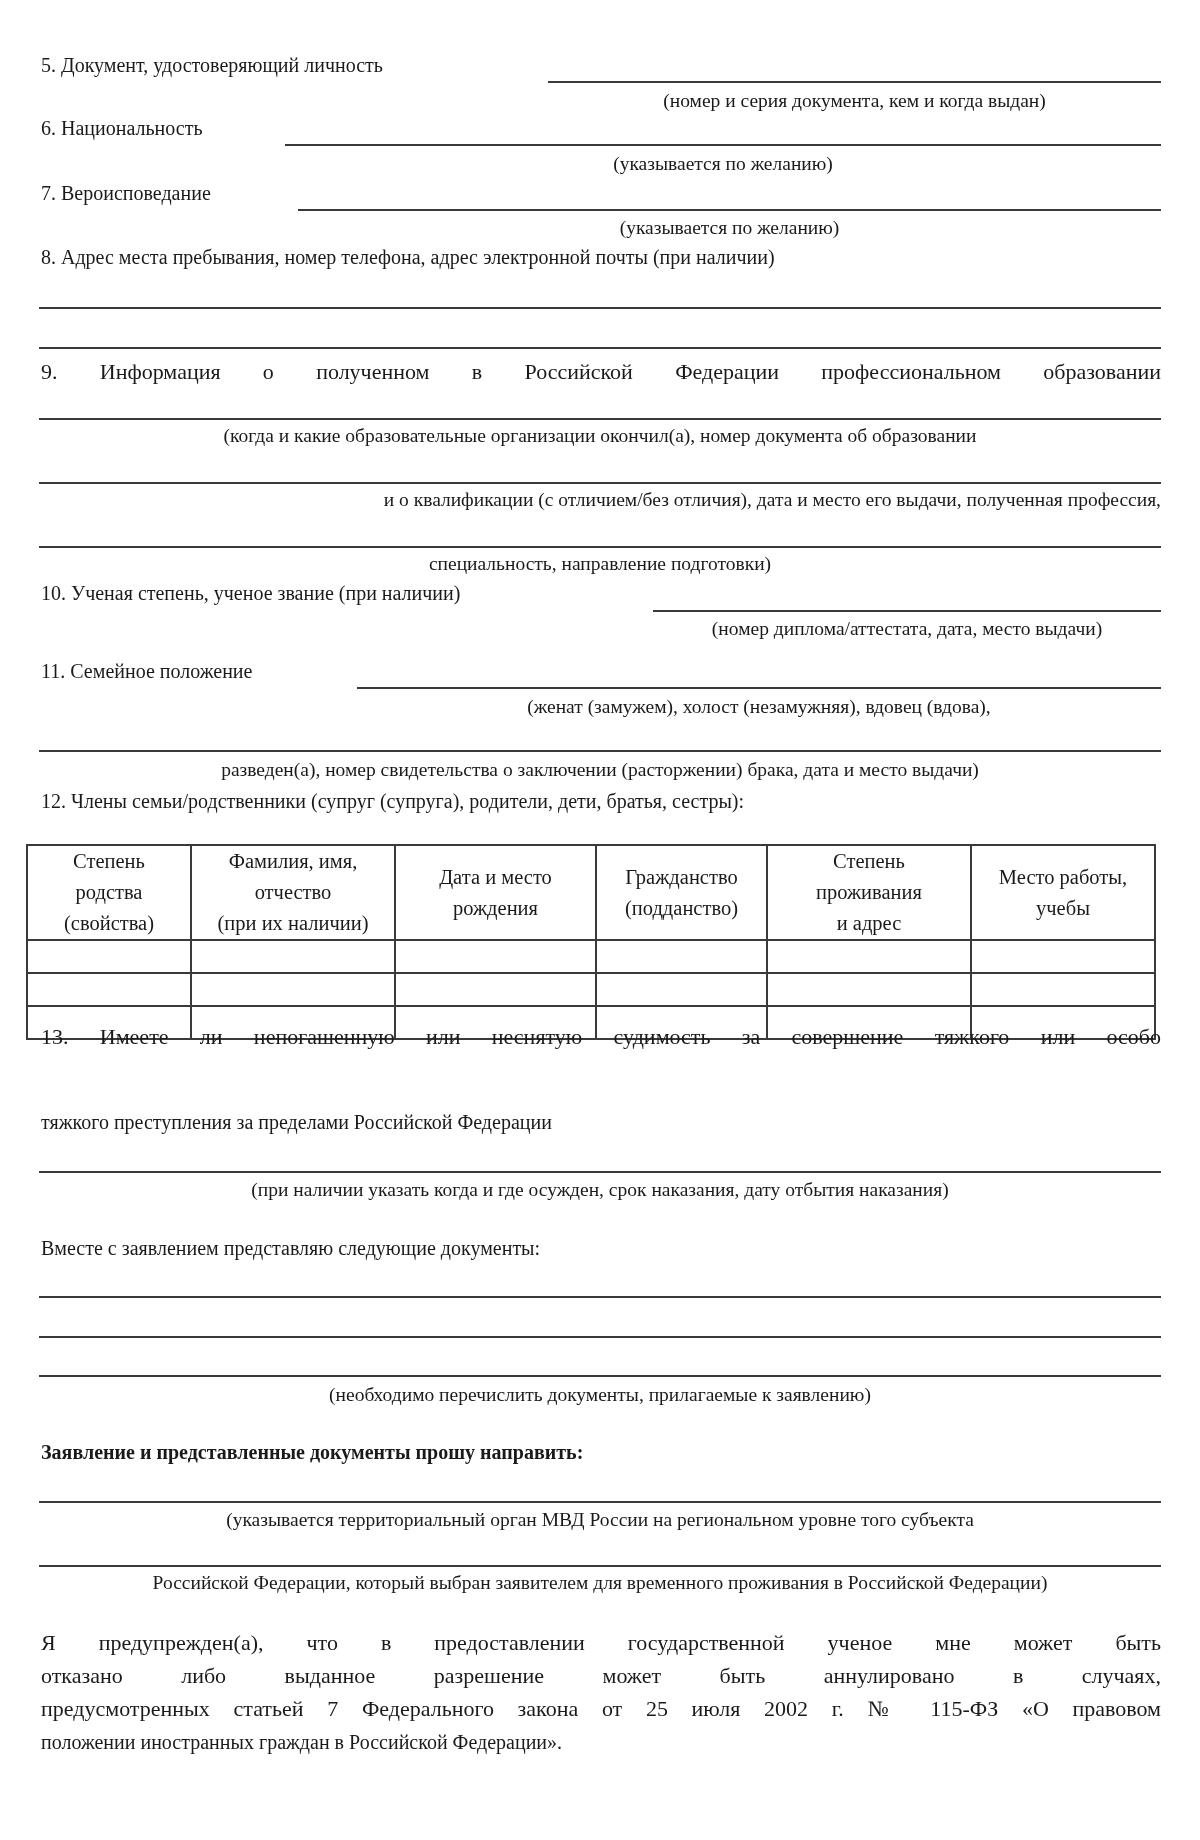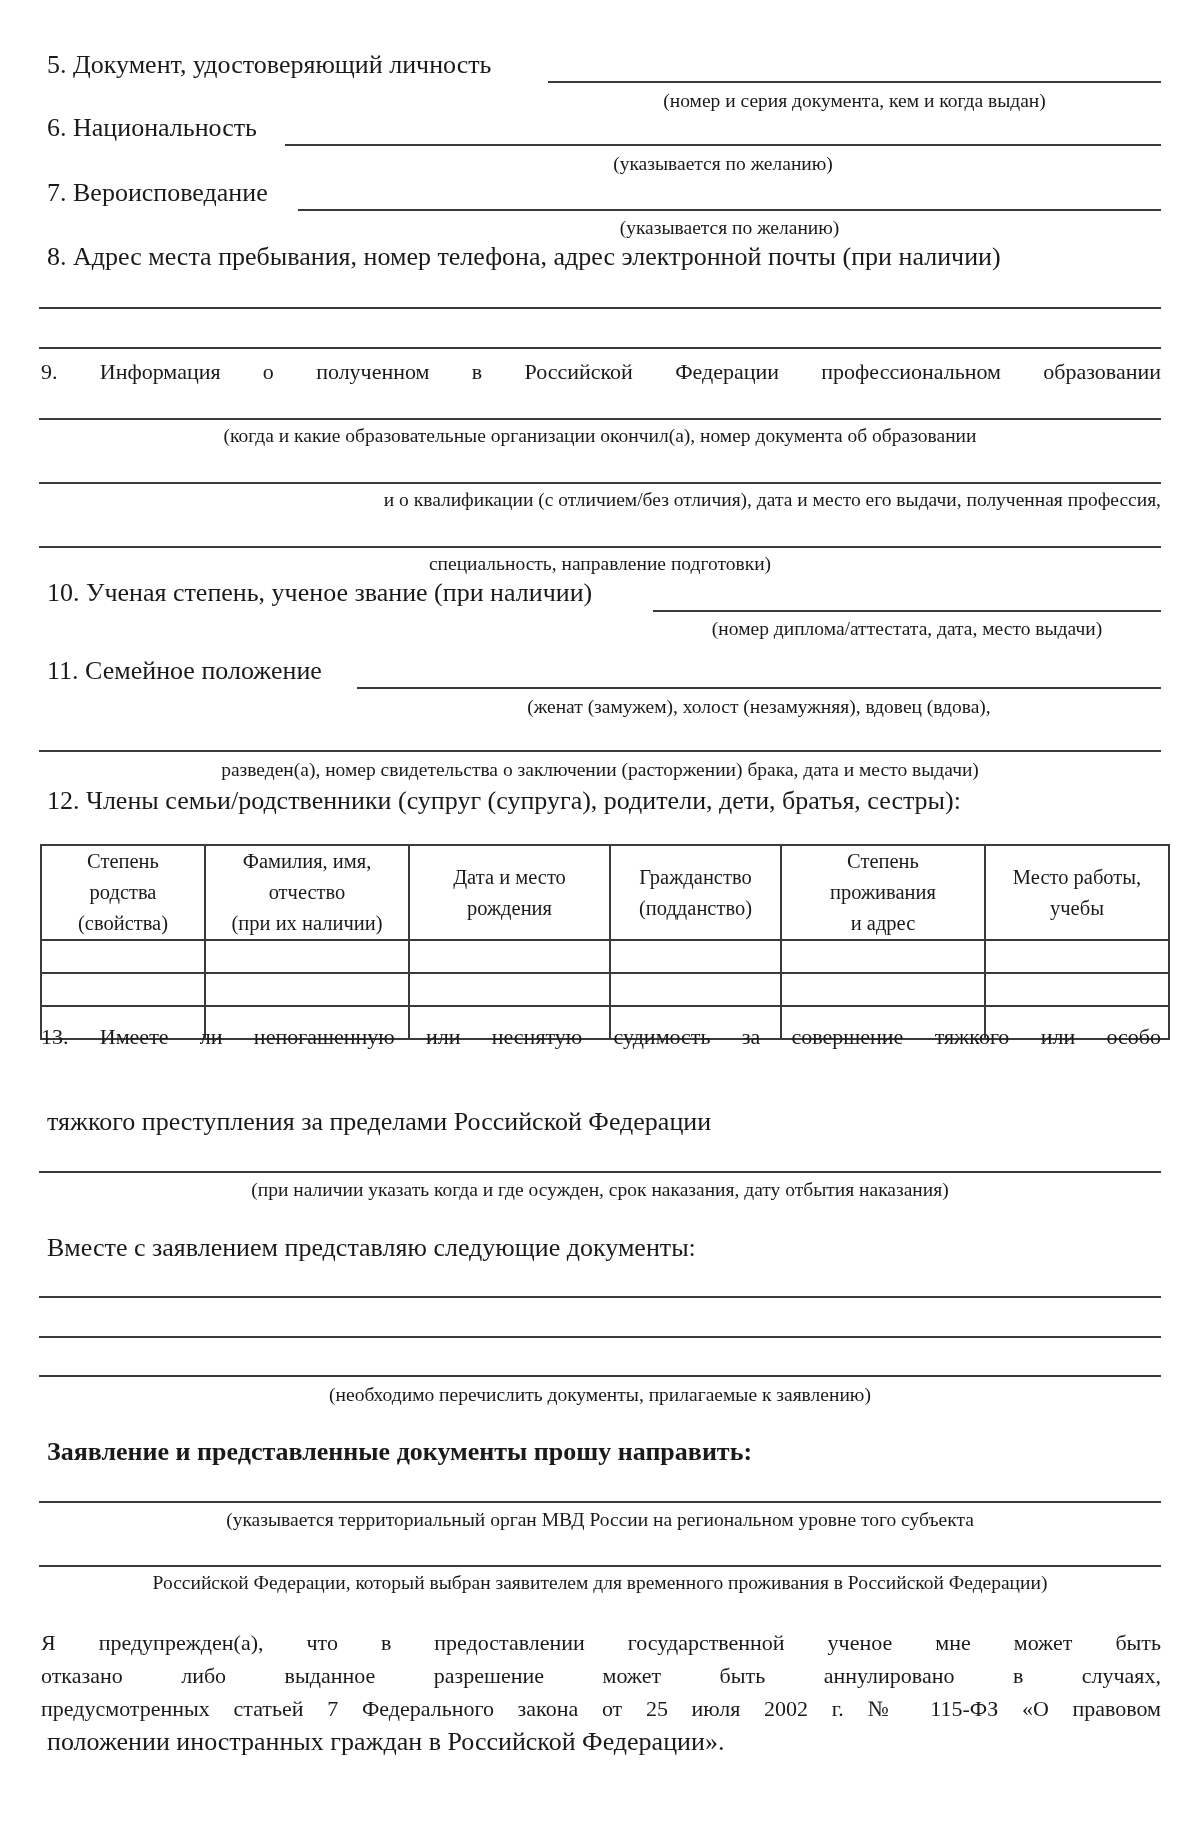--- a/index.html
+++ b/index.html
@@ -1,25 +1,25 @@
 <!DOCTYPE html>
 <html><head>
 <meta charset="utf-8">
 <style>
   html, body { margin:0; padding:0; background:#ffffff; }
   body { width:1200px; height:1840px; position:relative; overflow:hidden;
          font-family:"Liberation Serif", "DejaVu Serif", serif; color:#1a1a1a; }
-  .txt { position:absolute; left:47px; font-size:26px; line-height:30px; white-space:nowrap; }
+  .txt { position:absolute; left:41px; font-size:20px; line-height:30px; white-space:nowrap; }
   .cap { position:absolute; font-size:19.5px; line-height:22px; white-space:nowrap; text-align:center; }
   .rule { position:absolute; height:0; border-top:2px solid #3a3a3a; }
   .full { left:39px; width:1122px; }
   .just { position:absolute; left:41px; width:1120px; font-size:22px; line-height:33px; text-align:justify; text-align-last:justify; white-space:normal; }
   .just.last { text-align-last:left; }
   .bold { font-weight:bold; }
-  table.fam { position:absolute; left:40px; top:844px; width:1128px; border-collapse:collapse; table-layout:fixed;border-radius:25px; }
+  table.fam { position:absolute; left:26px; top:844px; width:1128px; border-collapse:collapse; table-layout:fixed;border-radius:25px; }
   table.fam th, table.fam td { border:2px solid #3a3a3a; font-weight:normal; font-size:20.5px; line-height:31px; text-align:center; vertical-align:middle; padding:0; }
   table.fam th { height:92px; }
   table.fam td { height:31px; }
   .hdr-line { display:block; }
 </style>
 </head>
 <body>
 
 <div class="txt" style="top:50px;">5. Документ, удостоверяющий личность</div>
 <div class="rule" style="left:548px; width:613px; top:81px;"></div>

